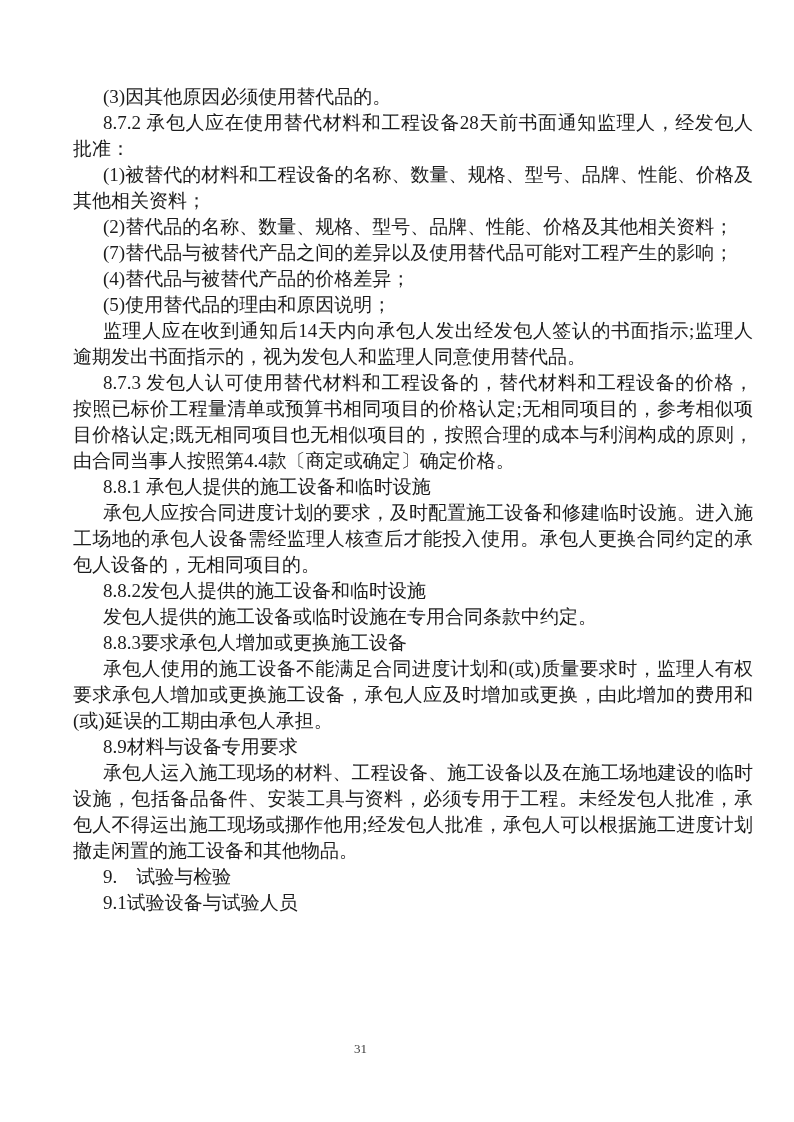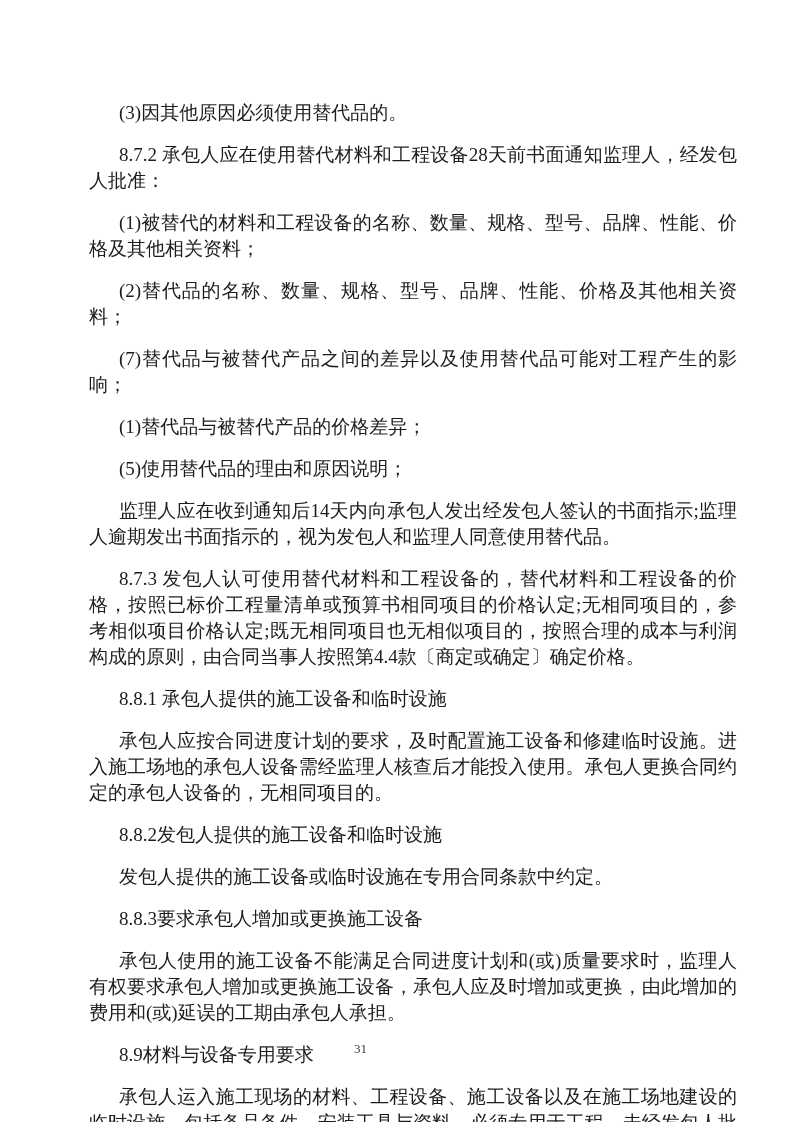--- a/index.html
+++ b/index.html
@@ -19,21 +19,21 @@
   .content {
     position: absolute;
     left: 73px;
     top: 84px;
     width: 680px;
     font-size: 19px;
     line-height: 26px;
     text-align: justify;
   }
   .content p {
-    margin: 16px;
+    margin: 0;
     padding: 0;
     text-indent: 30px;
     white-space: pre-wrap;
   }
   .footer {
     position: absolute;
     top: 1041px;
     left: 0;
     width: 721px;
     text-align: center;
@@ -45,21 +45,21 @@
 </head>
 <body>
 
 <div class="page">
   <div class="content">
     <p>(3)因其他原因必须使用替代品的。</p>
     <p>8.7.2 承包人应在使用替代材料和工程设备28天前书面通知监理人，经发包人批准：</p>
     <p>(1)被替代的材料和工程设备的名称、数量、规格、型号、品牌、性能、价格及其他相关资料；</p>
     <p>(2)替代品的名称、数量、规格、型号、品牌、性能、价格及其他相关资料；</p>
     <p>(7)替代品与被替代产品之间的差异以及使用替代品可能对工程产生的影响；</p>
-    <p>(1)替代品与被替代产品的价格差异；</p>
+    <p>(4)替代品与被替代产品的价格差异；</p>
     <p>(5)使用替代品的理由和原因说明；</p>
     <p>监理人应在收到通知后14天内向承包人发出经发包人签认的书面指示;监理人逾期发出书面指示的，视为发包人和监理人同意使用替代品。</p>
     <p>8.7.3 发包人认可使用替代材料和工程设备的，替代材料和工程设备的价格，按照已标价工程量清单或预算书相同项目的价格认定;无相同项目的，参考相似项目价格认定;既无相同项目也无相似项目的，按照合理的成本与利润构成的原则，由合同当事人按照第4.4款〔商定或确定〕确定价格。</p>
     <p>8.8.1 承包人提供的施工设备和临时设施</p>
     <p>承包人应按合同进度计划的要求，及时配置施工设备和修建临时设施。进入施工场地的承包人设备需经监理人核查后才能投入使用。承包人更换合同约定的承包人设备的，无相同项目的。</p>
     <p>8.8.2发包人提供的施工设备和临时设施</p>
     <p>发包人提供的施工设备或临时设施在专用合同条款中约定。</p>
     <p>8.8.3要求承包人增加或更换施工设备</p>
     <p>承包人使用的施工设备不能满足合同进度计划和(或)质量要求时，监理人有权要求承包人增加或更换施工设备，承包人应及时增加或更换，由此增加的费用和(或)延误的工期由承包人承担。</p>
     <p>8.9材料与设备专用要求</p>

